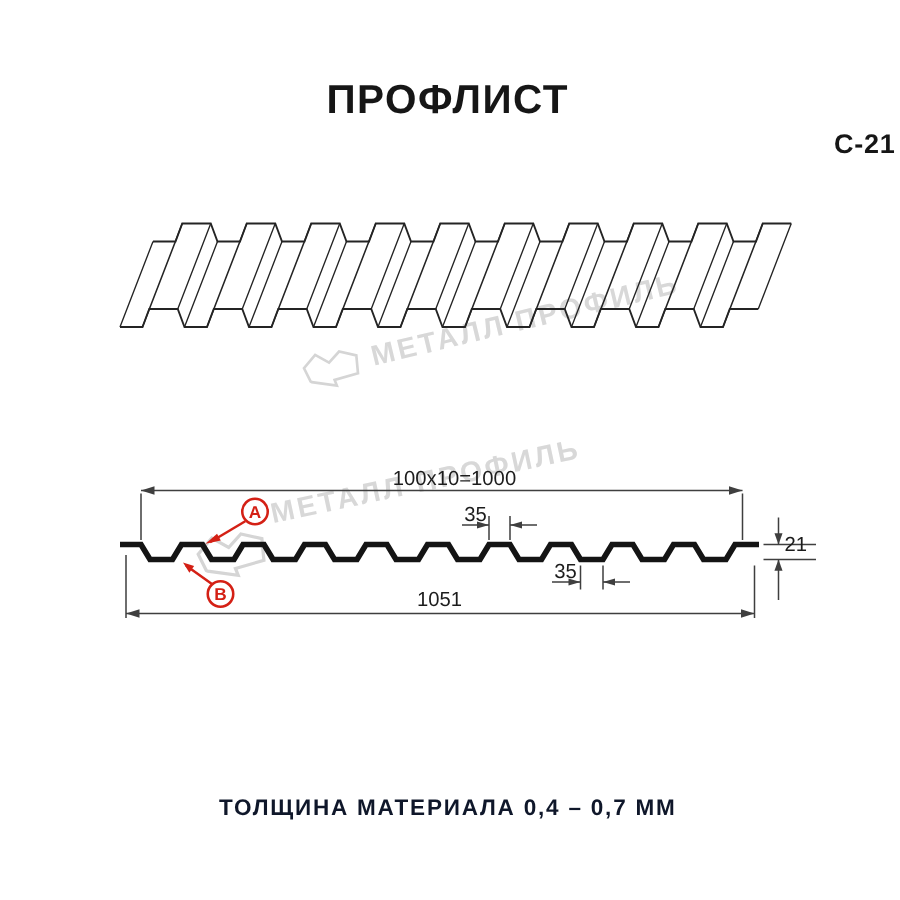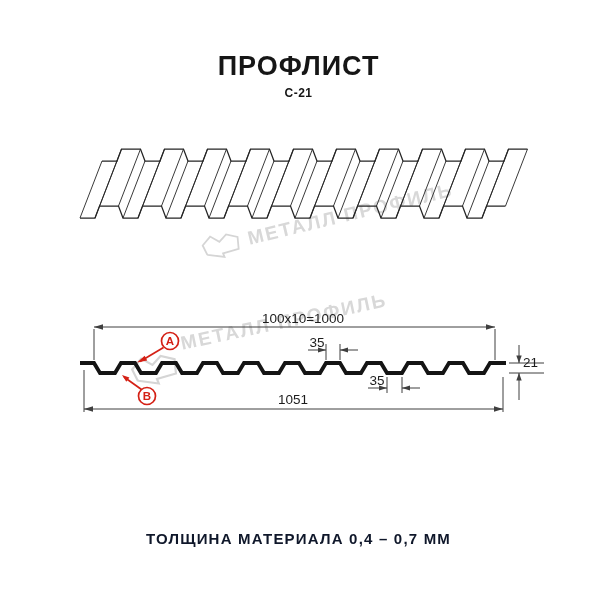--- a/index.html
+++ b/index.html
@@ -6,21 +6,21 @@
     --red:#d42015;
     --ink:#1c1c1c;
     --thin:#3f3f3f;
     --wm:#d8d8d8;
   }
   html,body{margin:0;padding:0;background:#fff;}
   #page{position:relative;width:600px;height:600px;background:#fff;overflow:hidden;
         font-family:"Liberation Sans", sans-serif;}
   .center-text{position:absolute;left:0;width:597px;text-align:center;color:#161616;}
   #title{top:51px;font-size:27px;font-weight:800;letter-spacing:1px;}
-  #subtitle{top:86px;font-size:12px;font-weight:700;letter-spacing:0.5px;}
+  #subtitle{top:86px;font-size:18px;font-weight:700;letter-spacing:0.5px;text-align:right;}
   #footer{top:530px;font-size:15px;font-weight:600;letter-spacing:1.2px;color:#0f172a;}
   .wm-text{position:absolute;color:var(--wm);font-weight:bold;font-size:19px;
            letter-spacing:2px;white-space:nowrap;transform-origin:left center;z-index:1;}
   .wm-logo{position:absolute;z-index:1;}
   #wm1-text{left:248px;top:228px;transform:rotate(-13.5deg);}
   #wm2-text{left:181px;top:333px;transform:rotate(-12deg);}
   #wm1-logo{left:196px;top:231px;}
   #wm2-logo{left:124px;top:352px;}
   #drawing{position:absolute;left:0;top:0;z-index:2;}
   .wire{stroke:#242424;fill:none;stroke-width:1.25;}

